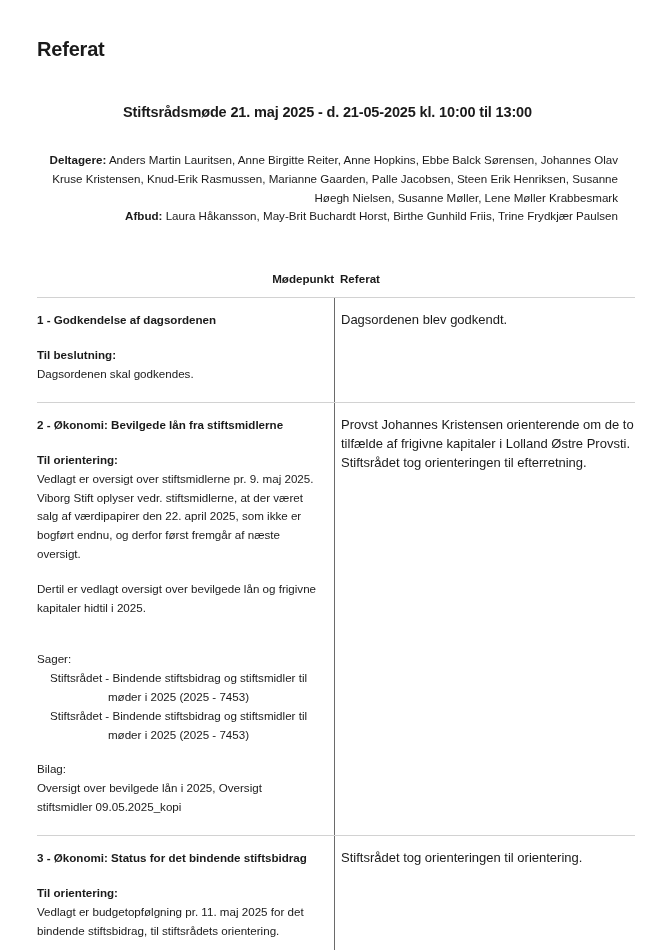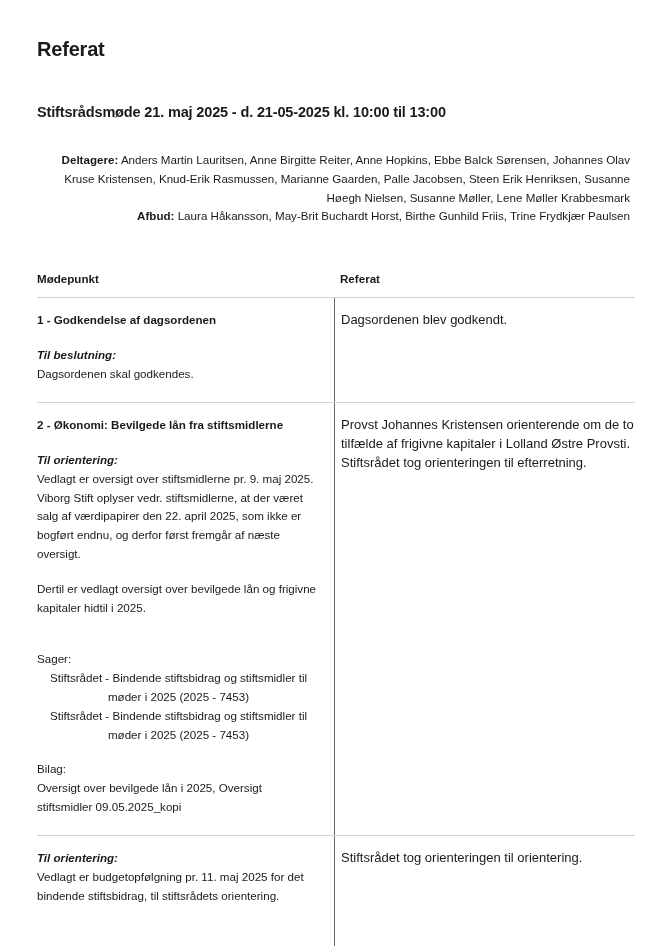--- a/index.html
+++ b/index.html
@@ -14,21 +14,21 @@
     overflow: hidden;
     font-family: "Liberation Sans", sans-serif;
     color: #1a1a1a;
     -webkit-font-smoothing: antialiased;
   }
   .page {
     position: relative;
     width: 672px;
     height: 950px;
     box-sizing: border-box;
-    padding: 38px 42px 0 37px;
+    padding: 38px 54px 0 37px;
   }
 
   
   .doc-title {
     font-size: 20px;
     font-weight: bold;
     line-height: 1.15;
     letter-spacing: -0.2px;
     margin: 0 0 3px 0;
   }
@@ -39,20 +39,21 @@
     margin: 0;
   }
 
   
   .meeting-heading {
     font-size: 14.5px;
     font-weight: bold;
     letter-spacing: -0.15px;
     margin: 42px 0 0 0;
     line-height: 1.25;
+    text-align: center;
   }
 
   
   .attendance {
     margin-top: 30px;
     font-size: 11.6px;
     line-height: 1.62;
     text-align: right;
   }
   .attendance p {
@@ -67,21 +68,21 @@
   .agenda-table {
     margin-top: 46px;
     width: 598px;
   }
   .t-head {
     display: flex;
     font-size: 11.6px;
     font-weight: bold;
     padding-bottom: 12px;
   }
-  .t-head .c1 { width: 297px; flex: 0 0 297px; }
+  .t-head .c1 { width: 297px; flex: 0 0 297px; text-align: right; }
   .t-head .c2 { flex: 1 1 auto; padding-left: 6px; }
 
   .rule {
     height: 1px;
     background: #d2d2d2;
     width: 598px;
   }
 
   .t-row {
     display: flex;
@@ -104,21 +105,20 @@
     line-height: 1.45;
   }
   .t-row p { margin: 0; }
   .item-title {
     font-weight: bold;
     margin: 0 0 16px 0 !important;
   }
   .sub-label {
     font-weight: bold;
     margin: 0 !important;
-    font-style: italic;
   }
   .gap-para {
     margin-top: 16px !important;
   }
   .row-sep {
     height: 1px;
     background: #d2d2d2;
     width: 598px;
   }
   
@@ -174,20 +174,21 @@
         <p>Oversigt over bevilgede lån i 2025, Oversigt stiftsmidler 09.05.2025_kopi</p>
       </div>
       <div class="cell-right">
         <p>Provst Johannes Kristensen orienterende om de to tilfælde af frigivne kapitaler i Lolland Østre Provsti. Stiftsrådet tog orienteringen til efterretning.</p>
       </div>
     </div>
     <div class="row-sep"></div>
 
     <div class="t-row last">
       <div class="cell-left">
+        <p class="item-title">3 - Økonomi: Status for det bindende stiftsbidrag</p>
         <p class="sub-label">Til orientering:</p>
         <p>Vedlagt er budgetopfølgning pr. 11. maj 2025 for det bindende stiftsbidrag, til stiftsrådets orientering.</p>
       </div>
       <div class="cell-right">
         <p>Stiftsrådet tog orienteringen til orientering.</p>
       </div>
     </div>
 
   </div>
 

